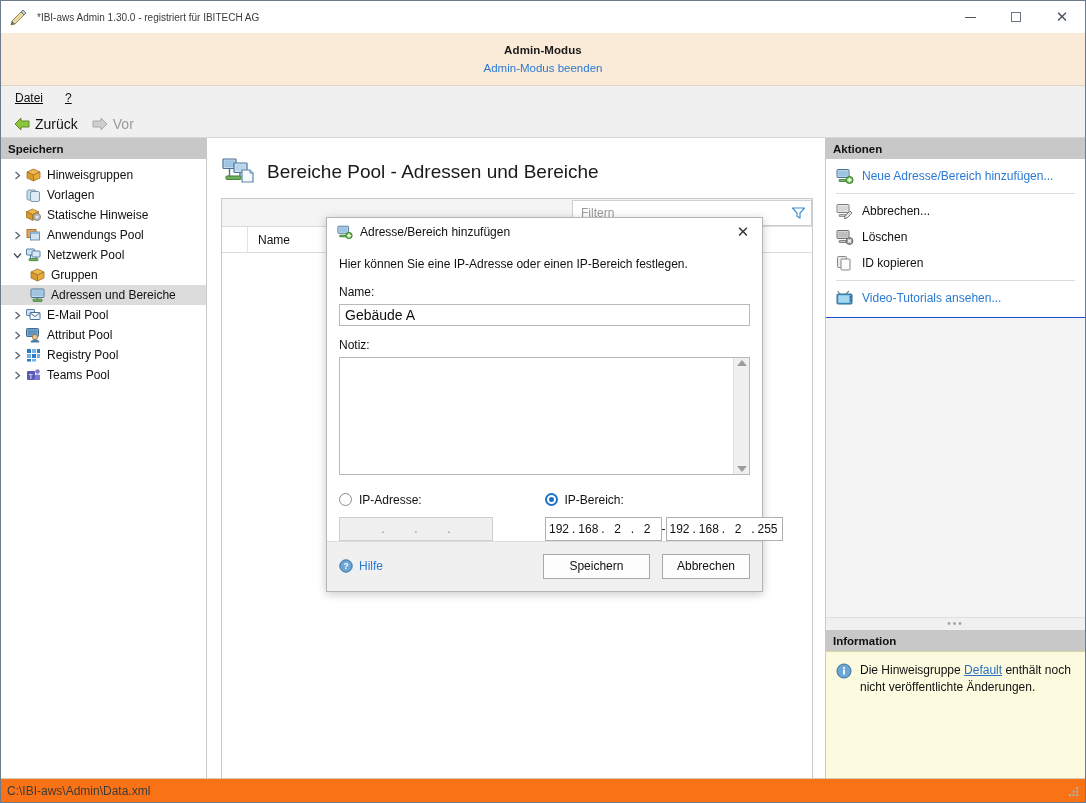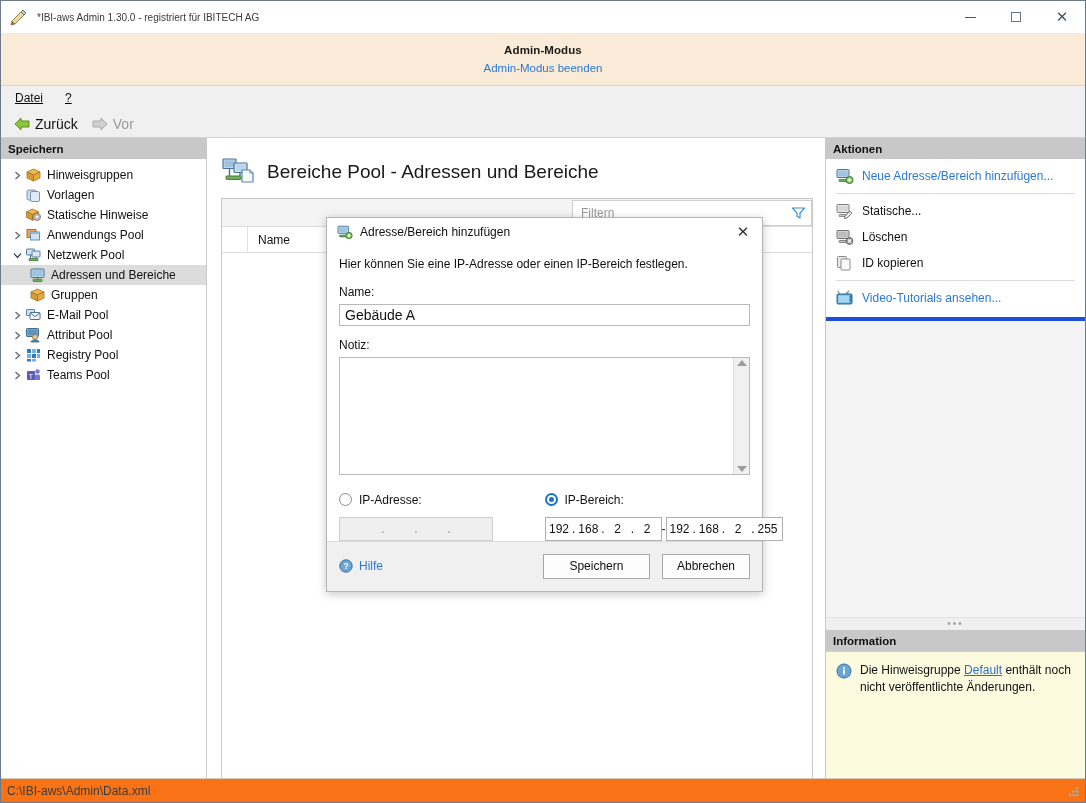--- a/index.html
+++ b/index.html
@@ -130,21 +130,21 @@
     height: 26px; background: #fff; border-bottom: 1px solid #dcdcdc;
     display: flex; align-items: center;
   }
   .listheader .colsep { width: 26px; height: 26px; border-right: 1px solid #e2e2e2; }
   .listheader .colname { padding-left: 10px; font-size: 12px; color: #111; }
 
   .rightpane {
     position: absolute; left: 824px; top: 137px; width: 260px; height: 640px;
     background: #f4f4f4; border-left: 1px solid #c8c8c8;
   }
-  .actions-body { background: #fff; border-bottom: 4px solid #1d4ed8; padding: 4px 0 6px 0; }
+  .actions-body { background: #fff; border-bottom: 1px solid #1d4ed8; padding: 4px 0 6px 0; }
   .action-row {
     display: flex; align-items: center; gap: 8px; height: 26px; padding-left: 10px; font-size: 12px;
   }
   .action-row .a-ico { width: 18px; height: 16px; flex: none; position: relative; }
   .action-row .a-label { color: #111; }
   .action-row .a-label.link { color: #2a7ad4; }
   .action-sep { height: 1px; background: #dcdcdc; margin: 4px 10px; }
 
   .splitter {
     position: absolute; left: 0; right: 0; top: 479px; height: 13px;
@@ -388,41 +388,41 @@
           <svg width="17" height="16" viewBox="0 0 17 16">
               <rect x="1.5" y="2" width="8" height="6" rx=".6" fill="#cfe2f2" stroke="#4a7296" stroke-width=".9"></rect>
               <rect x="7" y="4" width="8" height="6" rx=".6" fill="#dbe9f6" stroke="#4a7296" stroke-width=".9"></rect>
               <rect x="4" y="11.5" width="9" height="2.2" rx=".5" fill="#72b361" stroke="#3f7a33" stroke-width=".8"></rect>
               <path d="M5.5 8 L5.5 11.5 M11 10 L11 11.5" stroke="#4a7296" stroke-width="1"></path>
             </svg>
         </span>
         <span class="tree-label">Netzwerk Pool</span>
       </div>
 
+      <div class="tree-row" style="padding-left:28px;">
+        <span class="tree-ico">
+          <svg width="17" height="16" viewBox="0 0 17 16">
+              <path d="M8.5 2 L15 5 L8.5 8 L2 5 Z" fill="#f0b84e" stroke="#9d7423" stroke-width=".8"></path>
+              <path d="M2 5 L2 11 L8.5 14 L8.5 8 Z" fill="#d79b2e" stroke="#9d7423" stroke-width=".8"></path>
+              <path d="M15 5 L15 11 L8.5 14 L8.5 8 Z" fill="#e9ab3d" stroke="#9d7423" stroke-width=".8"></path>
+            </svg>
+        </span>
+        <span class="tree-label">Gruppen</span>
+      </div>
+
       <div class="tree-row sel" style="padding-left:28px;">
         <span class="tree-ico">
           <svg width="17" height="16" viewBox="0 0 17 16">
               <rect x="2" y="2" width="13" height="8.5" rx=".8" fill="#cfe2f2" stroke="#4a7296" stroke-width="1"></rect>
               <rect x="3.2" y="3.1" width="10.6" height="6.2" fill="#9dc4e0"></rect>
               <rect x="4" y="12.2" width="9" height="2.2" rx=".5" fill="#72b361" stroke="#3f7a33" stroke-width=".8"></rect>
               <path d="M8.5 10.5 L8.5 12.2" stroke="#4a7296" stroke-width="1.2"></path>
             </svg>
         </span>
         <span class="tree-label">Adressen und Bereiche</span>
-      </div>
-
-      <div class="tree-row" style="padding-left:28px;">
-        <span class="tree-ico">
-          <svg width="17" height="16" viewBox="0 0 17 16">
-              <path d="M8.5 2 L15 5 L8.5 8 L2 5 Z" fill="#f0b84e" stroke="#9d7423" stroke-width=".8"></path>
-              <path d="M2 5 L2 11 L8.5 14 L8.5 8 Z" fill="#d79b2e" stroke="#9d7423" stroke-width=".8"></path>
-              <path d="M15 5 L15 11 L8.5 14 L8.5 8 Z" fill="#e9ab3d" stroke="#9d7423" stroke-width=".8"></path>
-            </svg>
-        </span>
-        <span class="tree-label">Gruppen</span>
       </div>
 
       <div class="tree-row">
         <span class="twisty">
             <svg width="9" height="9" viewBox="0 0 9 9">
               <path d="M2.5 1 L6.5 4.5 L2.5 8" fill="none" stroke="#5d6671" stroke-width="1.3"></path>
             </svg>
           </span>
         <span class="tree-ico">
           <svg width="17" height="16" viewBox="0 0 17 16">
@@ -548,21 +548,21 @@
 
       <div class="action-row">
         <span class="a-ico">
           <svg width="18" height="16" viewBox="0 0 18 16">
               <rect x="1" y="1.5" width="12" height="8" rx=".7" fill="#f0f0f0" stroke="#7c7c7c" stroke-width="1"></rect>
               <rect x="2.2" y="2.6" width="9.6" height="5.9" fill="#d8d8d8"></rect>
               <rect x="3" y="11.5" width="8" height="2" rx=".5" fill="#c8c8c8" stroke="#7c7c7c" stroke-width=".8"></rect>
               <path d="M9 13 L14 8 L16 10 L11 15 L8.4 15.6 Z" fill="#e8e8e8" stroke="#6d6d6d" stroke-width=".9"></path>
             </svg>
         </span>
-        <span class="a-label">Statische...</span>
+        <span class="a-label">Abbrechen...</span>
       </div>
 
       <div class="action-row">
         <span class="a-ico">
           <svg width="18" height="16" viewBox="0 0 18 16">
               <rect x="1" y="1.5" width="12" height="8" rx=".7" fill="#e4e4e4" stroke="#6f6f6f" stroke-width="1"></rect>
               <rect x="2.2" y="2.6" width="9.6" height="5.9" fill="#bdbdbd"></rect>
               <rect x="3" y="11.5" width="8" height="2" rx=".5" fill="#c0c0c0" stroke="#6f6f6f" stroke-width=".8"></rect>
               <circle cx="13.5" cy="12" r="3.4" fill="#9b9b9b" stroke="#5d5d5d" stroke-width=".9"></circle>
               <path d="M11.9 10.4 L15.1 13.6 M15.1 10.4 L11.9 13.6" stroke="#fff" stroke-width="1.2"></path>

